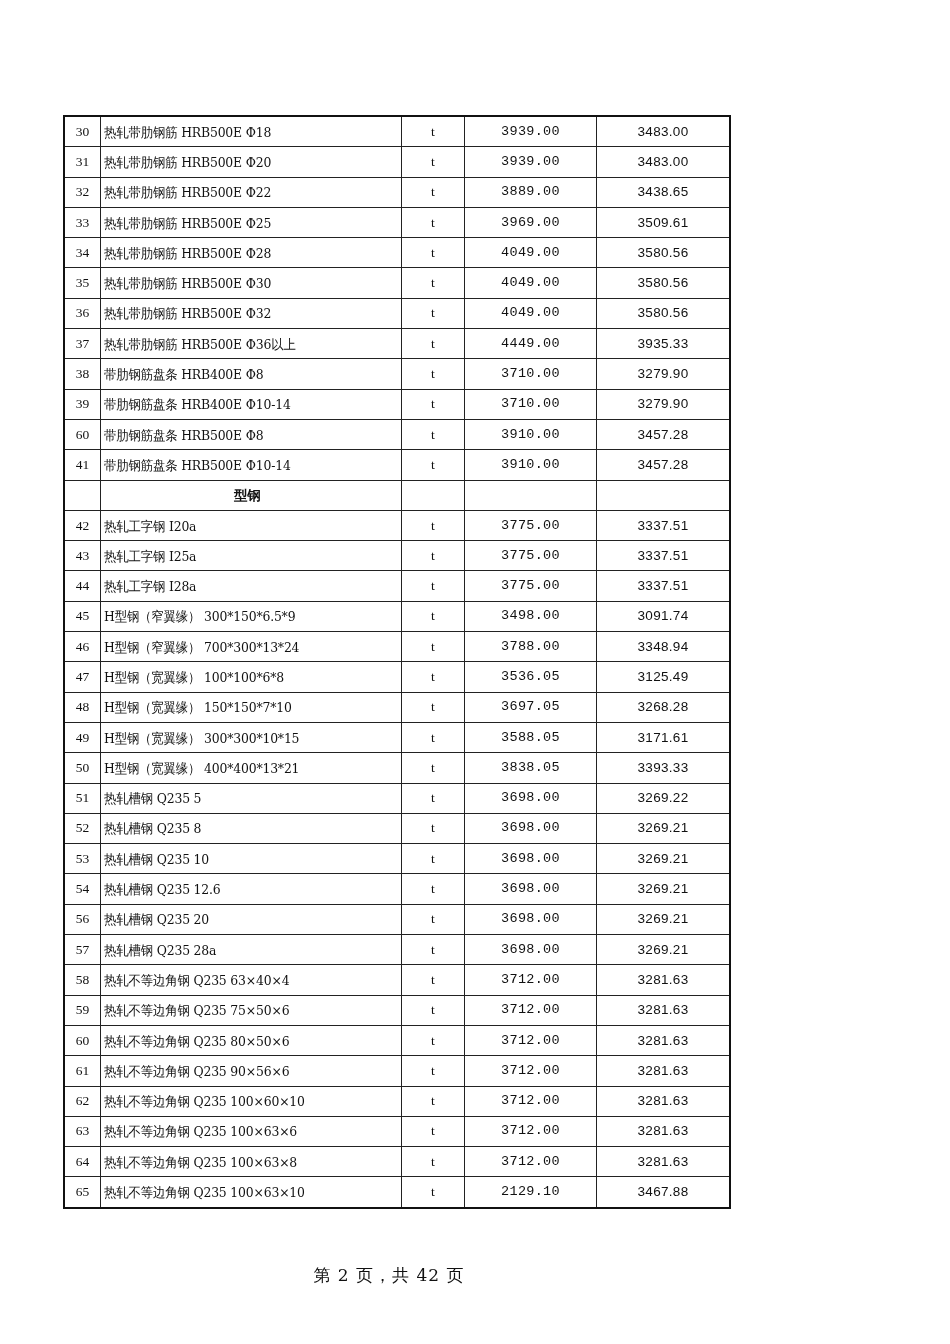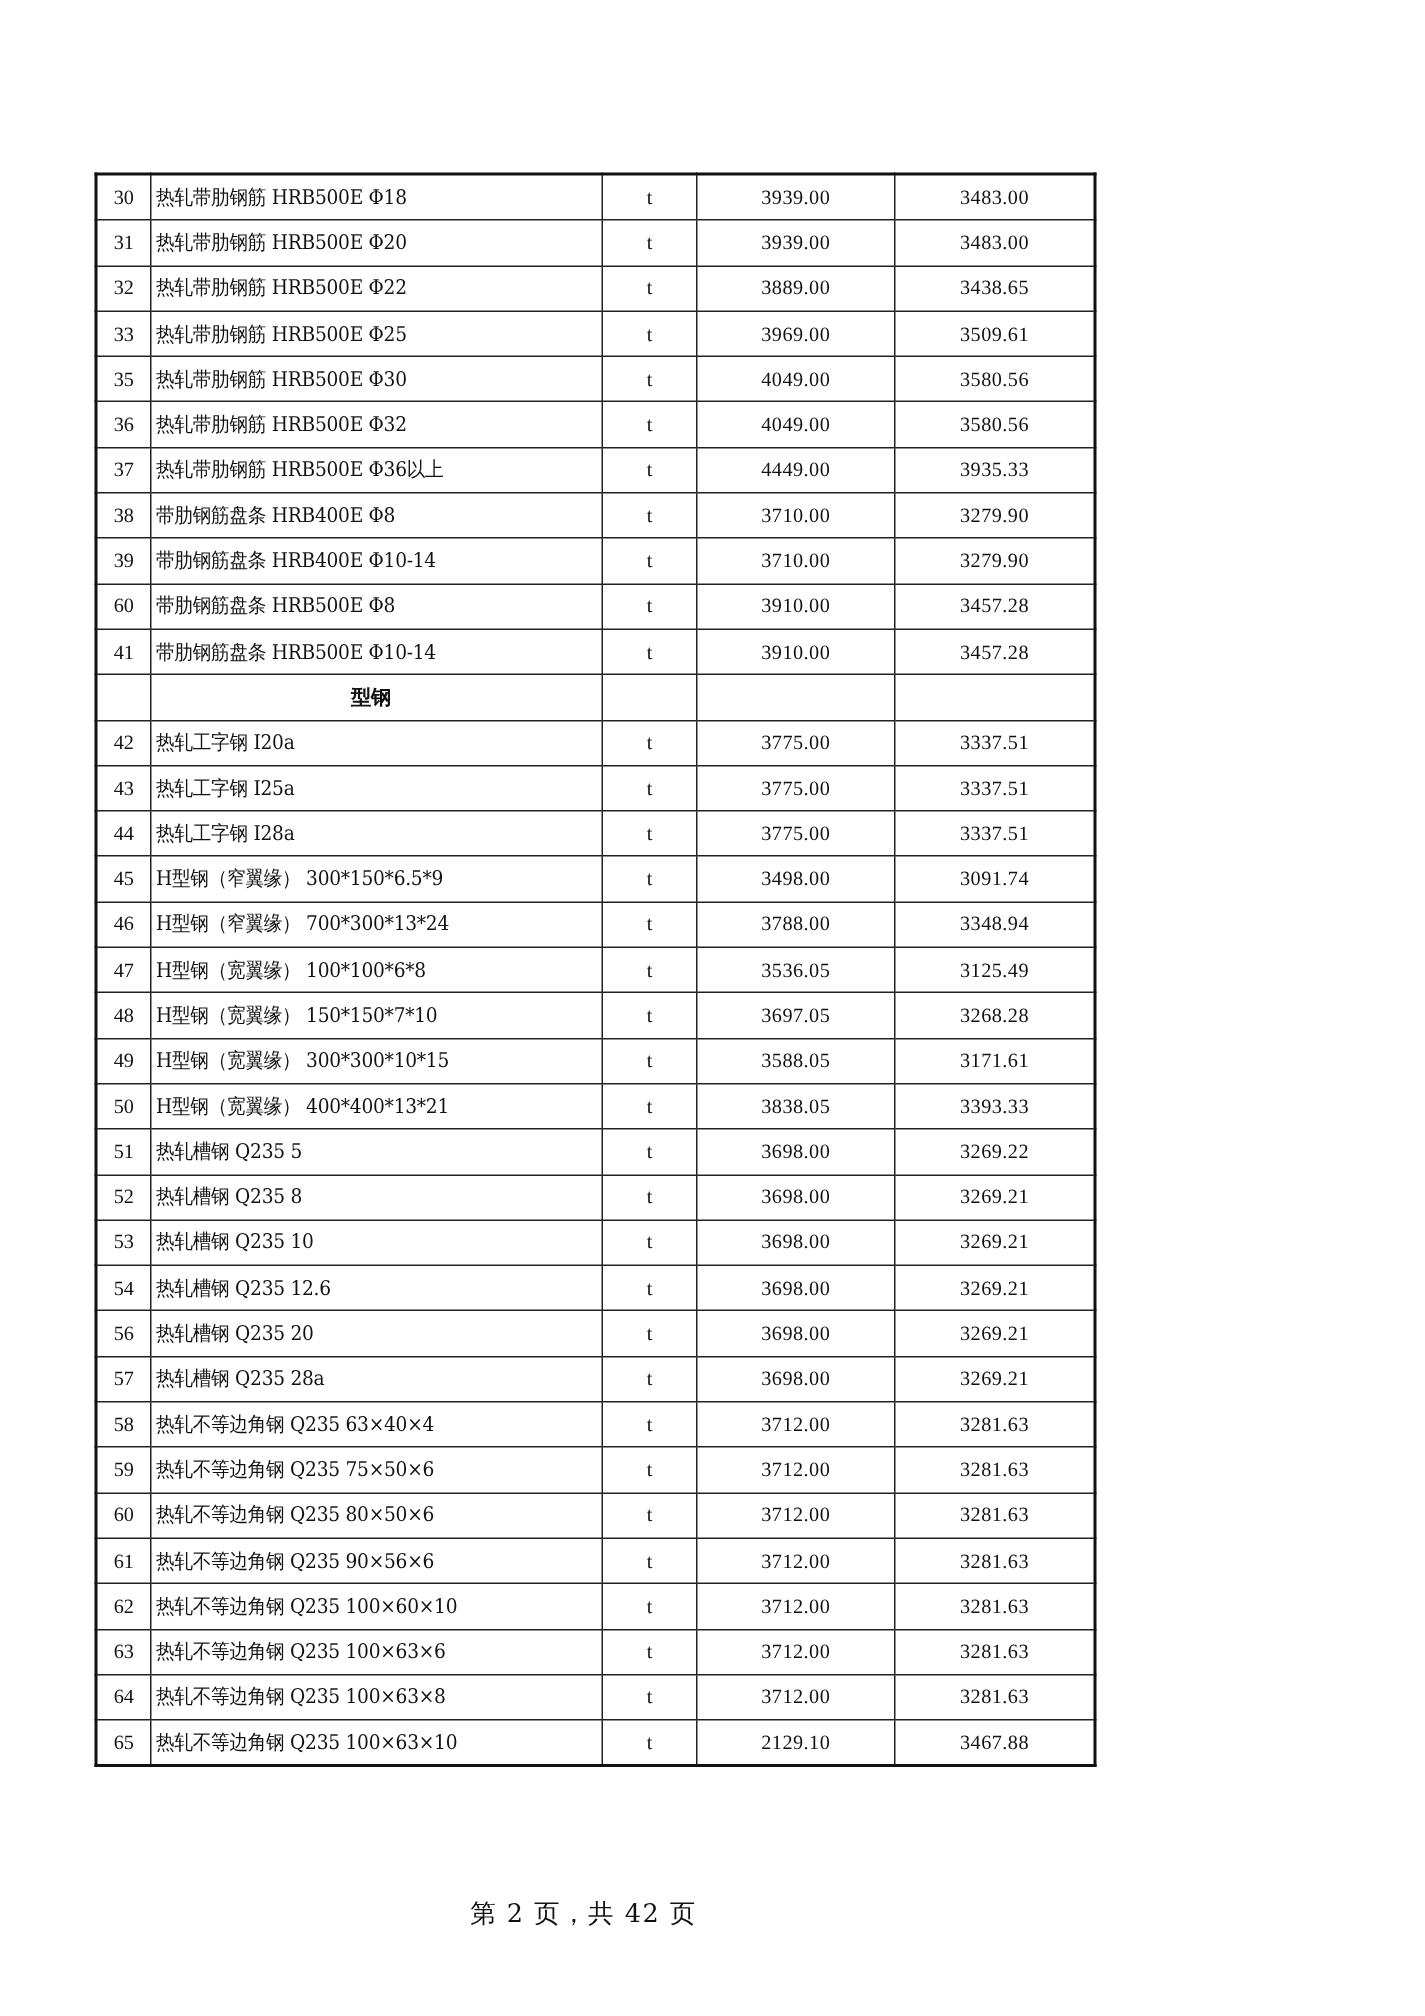--- a/index.html
+++ b/index.html
@@ -37,22 +37,22 @@
       line-height: 14px;
       white-space: nowrap;
       overflow: hidden;
       vertical-align: middle;
       transform-origin: left center;
     }
     table.price-table tr { height: 30.3px; }
     td.c-no { width: 35px; text-align: center; font-family: "Liberation Serif", serif; font-size: 14px; }
     td.c-name { width: 297px; text-align: left; padding-left: 3px !important; letter-spacing: -0.2px; }
     td.c-unit { width: 62px; text-align: center; font-family: "Liberation Serif", serif; }
-    td.c-p1 { width: 131px; text-align: center; font-family: Liberation Serif, serif; font-size: 14px; letter-spacing: 0.3px; }
-    td.c-p2 { width: 132px; text-align: center; font-family: Liberation Serif, serif; font-size: 14px; letter-spacing: 0.3px; }
+    td.c-p1 { width: 131px; text-align: center; font-family: Liberation Mono, monospace; font-size: 14px; letter-spacing: 0.3px; }
+    td.c-p2 { width: 132px; text-align: center; font-family: Liberation Sans, sans-serif; font-size: 14px; letter-spacing: 0.3px; }
     tr.section-row td.c-name {
       text-align: left;
       padding-left: 133px !important;
       font-weight: bold;
       font-family: "DejaVu Sans", sans-serif;
       font-size: 13.5px;
       margin-left: 34px;
     }
     .name-text {
       display: inline-block;
@@ -98,20 +98,27 @@
           <td class="c-p2">3438.65</td>
         </tr>
         <tr>
           <td class="c-no">33</td>
           <td class="c-name"><span class="name-text">热轧带肋钢筋 HRB500E Φ25</span></td>
           <td class="c-unit">t</td>
           <td class="c-p1">3969.00</td>
           <td class="c-p2">3509.61</td>
         </tr>
         <tr>
+          <td class="c-no">34</td>
+          <td class="c-name"><span class="name-text">热轧带肋钢筋 HRB500E Φ28</span></td>
+          <td class="c-unit">t</td>
+          <td class="c-p1">4049.00</td>
+          <td class="c-p2">3580.56</td>
+        </tr>
+        <tr>
           <td class="c-no">35</td>
           <td class="c-name"><span class="name-text">热轧带肋钢筋 HRB500E Φ30</span></td>
           <td class="c-unit">t</td>
           <td class="c-p1">4049.00</td>
           <td class="c-p2">3580.56</td>
         </tr>
         <tr>
           <td class="c-no">36</td>
           <td class="c-name"><span class="name-text">热轧带肋钢筋 HRB500E Φ32</span></td>
           <td class="c-unit">t</td>

